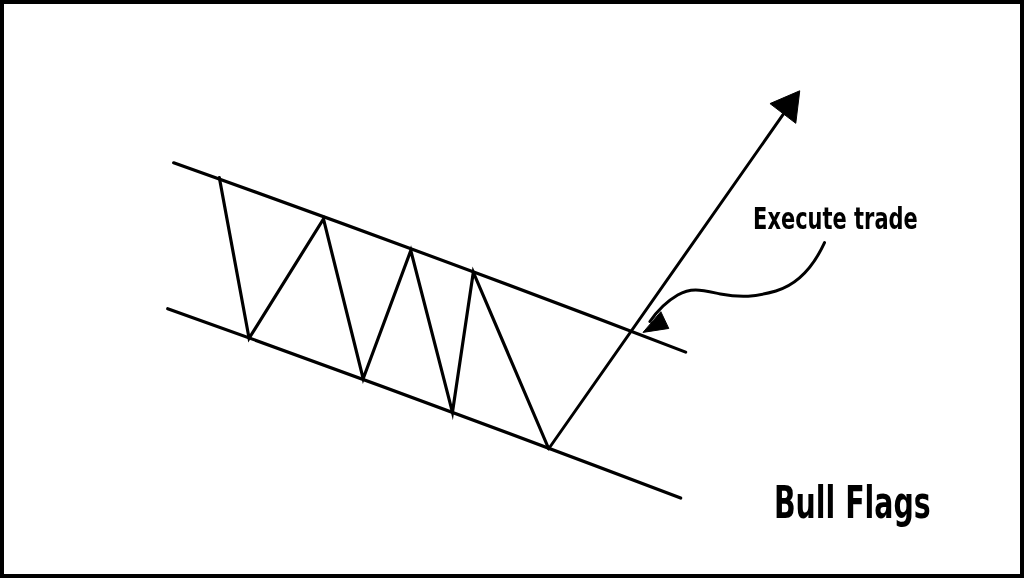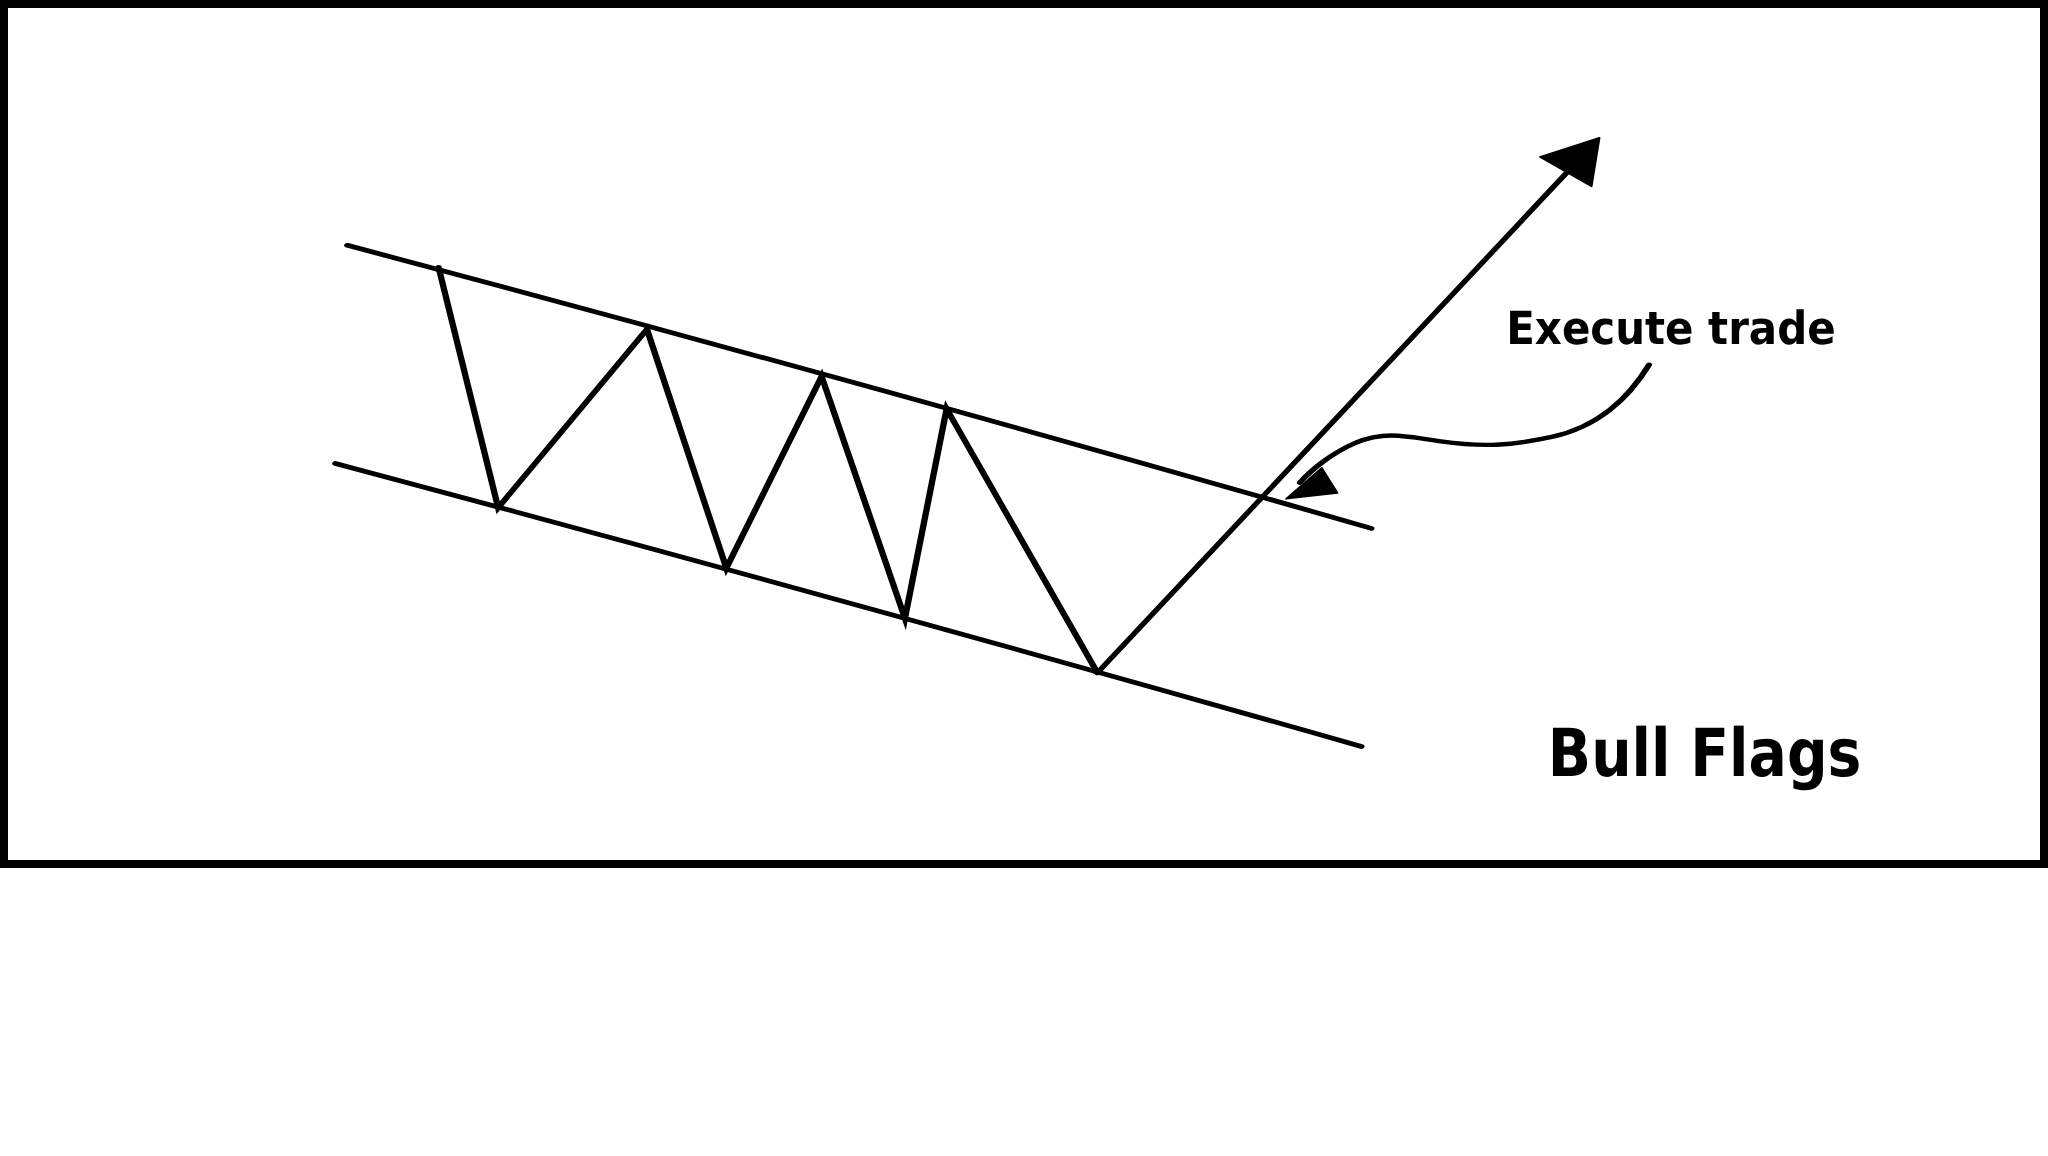--- a/index.html
+++ b/index.html
@@ -10,21 +10,21 @@
   html, body {
     width: 1024px;
     height: 578px;
     background: var(--bg);
     overflow: hidden;
     font-family: "DejaVu Sans", sans-serif;
   }
   .canvas {
     position: relative;
     width: 1024px;
-    height: 434px;
+    height: 578px;
     box-sizing: border-box;
     border: 4px solid var(--ink);
     background: var(--bg);
   }
   .canvas svg {
     display: block;
     width: 100%;
     height: 100%;
   }
   .sketch-line {

